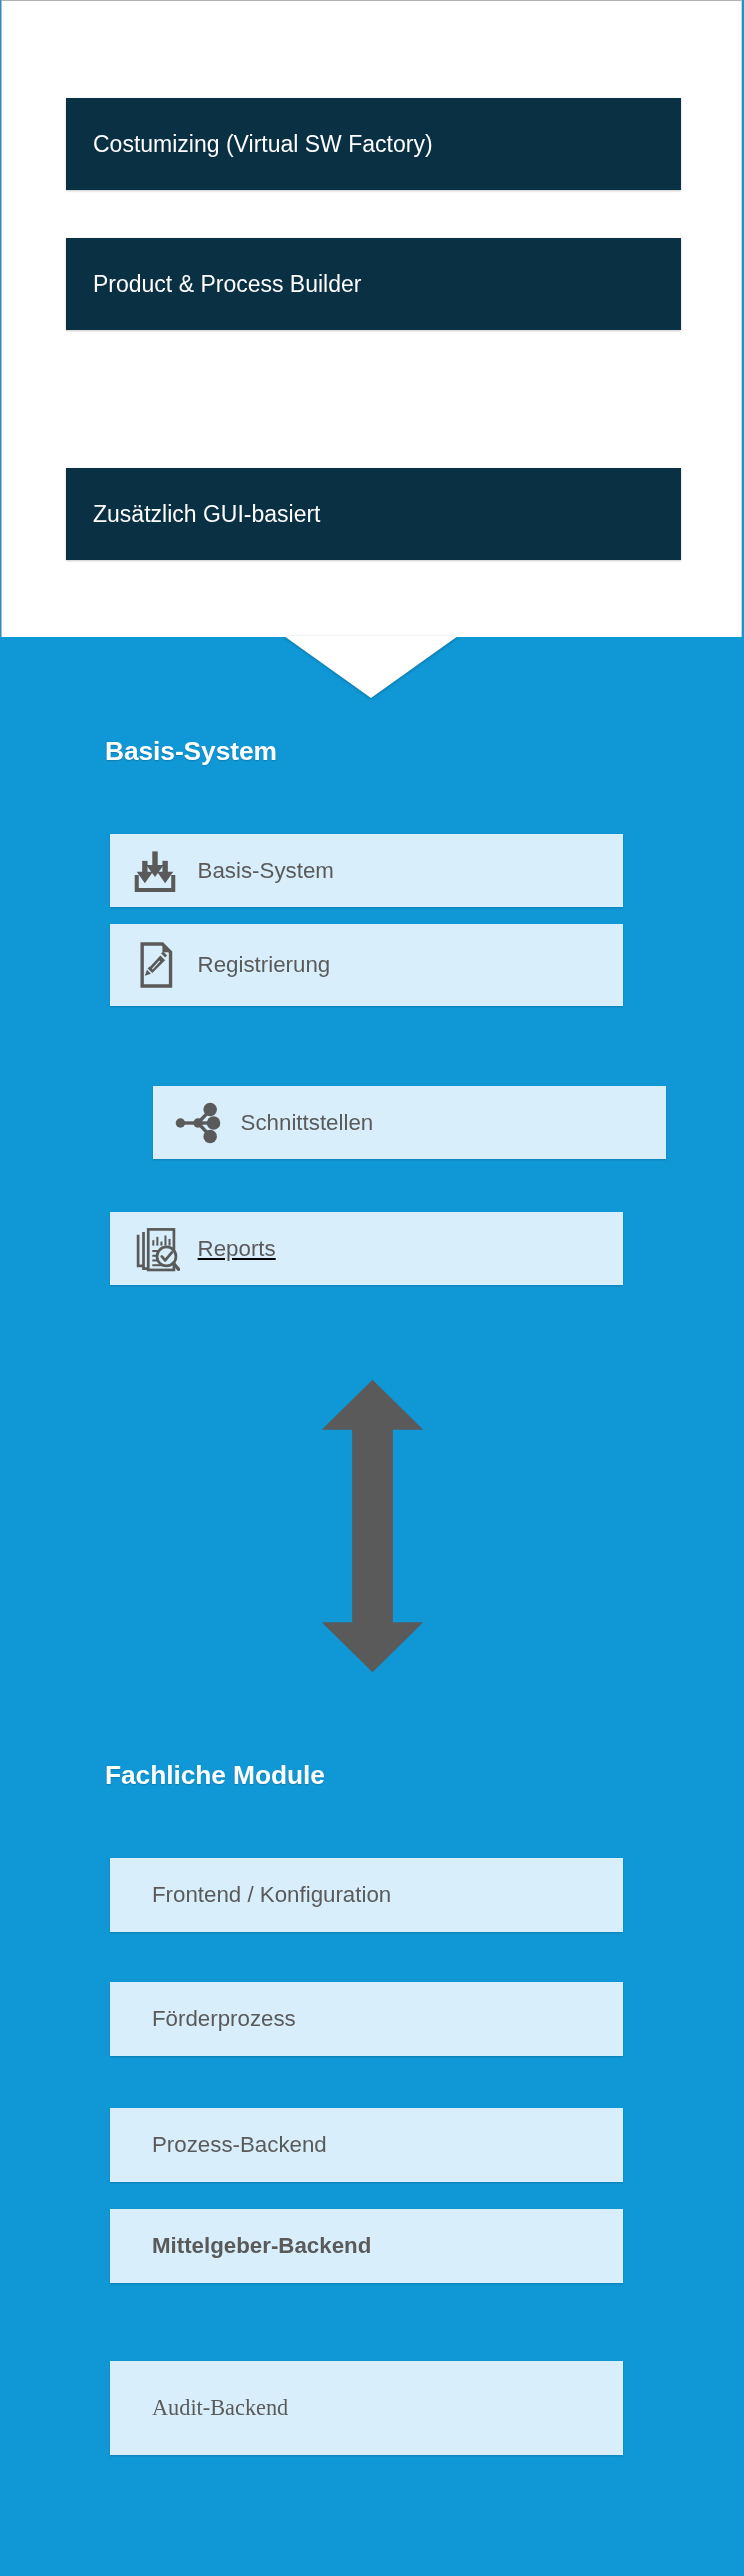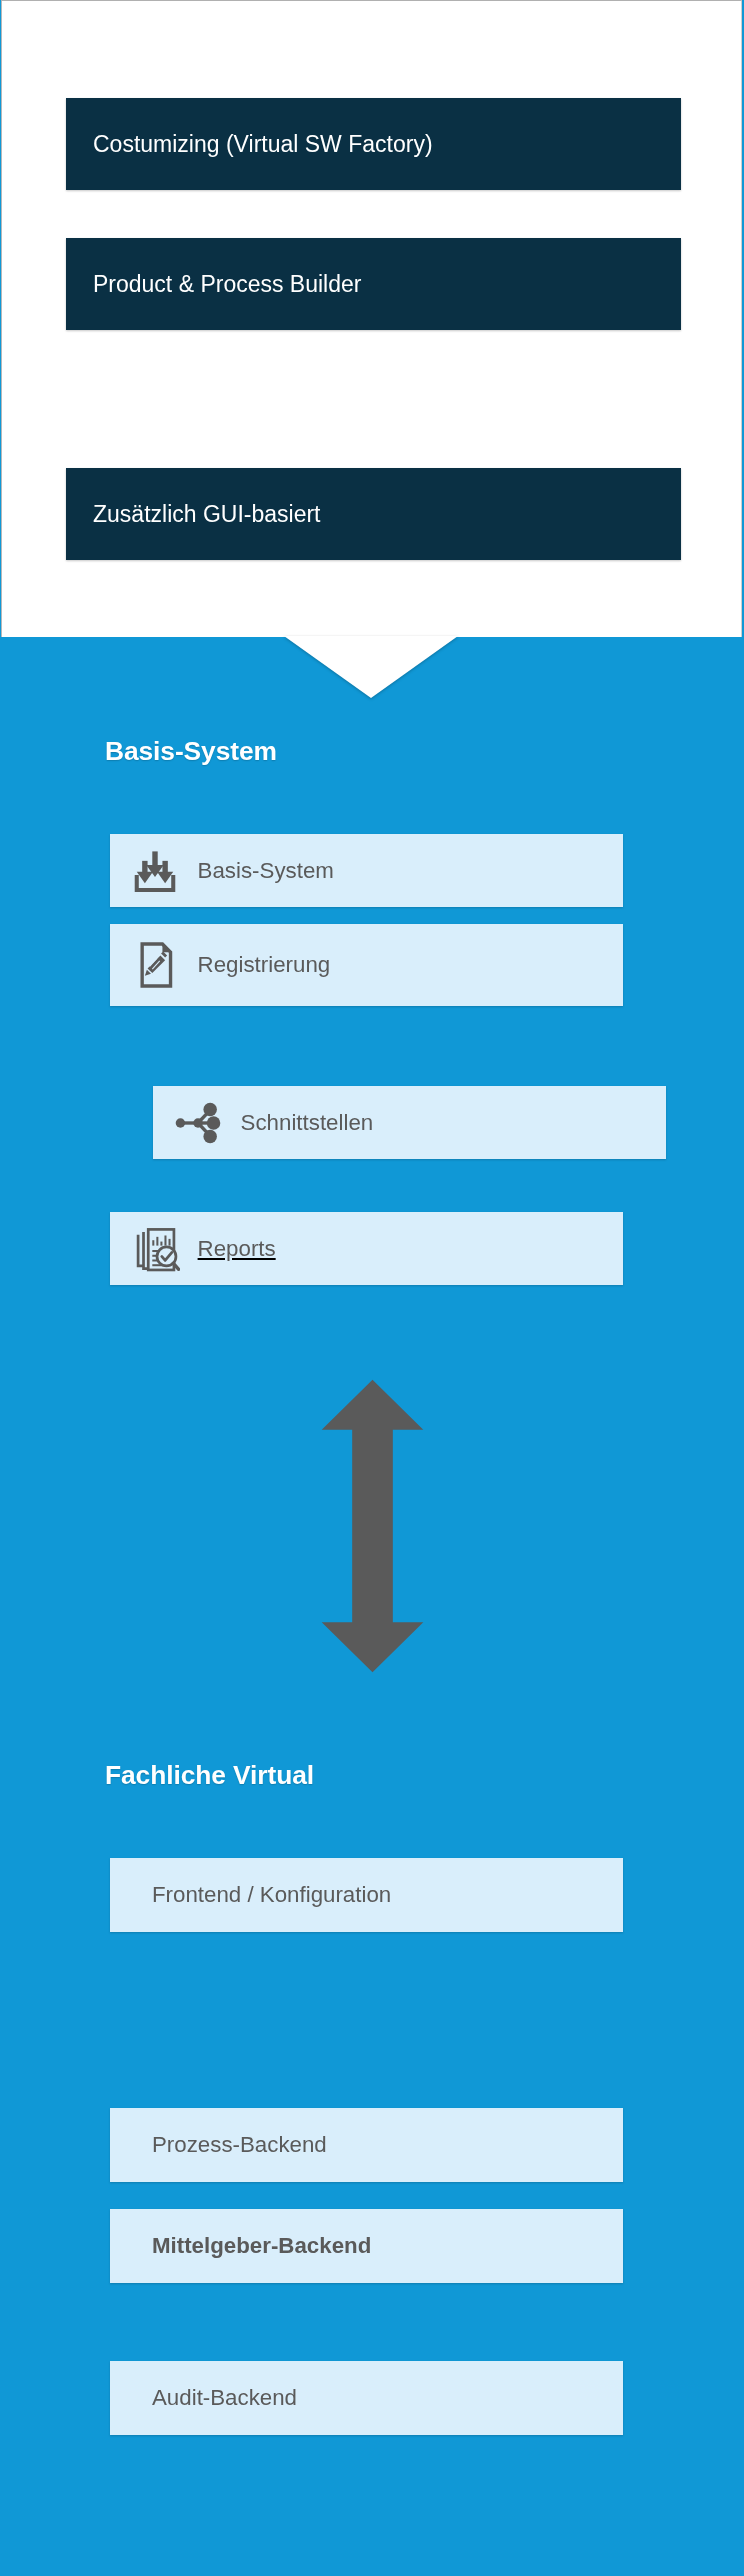--- a/index.html
+++ b/index.html
@@ -242,33 +242,36 @@
     </span>
     <span class="box-label">Reports</span>
   </div>
 
   <div class="double-arrow">
     <svg width="149" height="298" viewBox="0 0 220 440">
       <polygon points="110,4 185,78 140,78 140,362 185,362 110,436 35,362 80,362 80,78 35,78" fill="#5a5a5a"></polygon>
     </svg>
   </div>
 
-  <div class="section-title on-blue" style="left:105px; top:1760px;">Fachliche Virtual</div>
+  <div class="section-title on-blue" style="left:105px; top:1760px;">Fachliche Module</div>
 
   <div class="light-box no-icon" style="top:1858px; height:74px;">
     <span class="box-label">Frontend / Konfiguration</span>
   </div>
 
+  <div class="light-box no-icon" style="top:1982px; height:74px;">
+    <span class="box-label">Förderprozess</span>
+  </div>
 
   <div class="light-box no-icon" style="top:2108px; height:74px;">
     <span class="box-label">Prozess-Backend</span>
   </div>
 
   <div class="light-box no-icon" style="top:2209px; height:74px;font-weight:bold;">
     <span class="box-label">Mittelgeber-Backend</span>
   </div>
 
-  <div class="light-box no-icon" style="top:2361px; height:74px;">
+  <div class="light-box no-icon" style="top:2361px; height:94px;font-family:Liberation Serif, serif;">
     <span class="box-label">Audit-Backend</span>
   </div>
 
 </div>
 
 
 </body></html>

